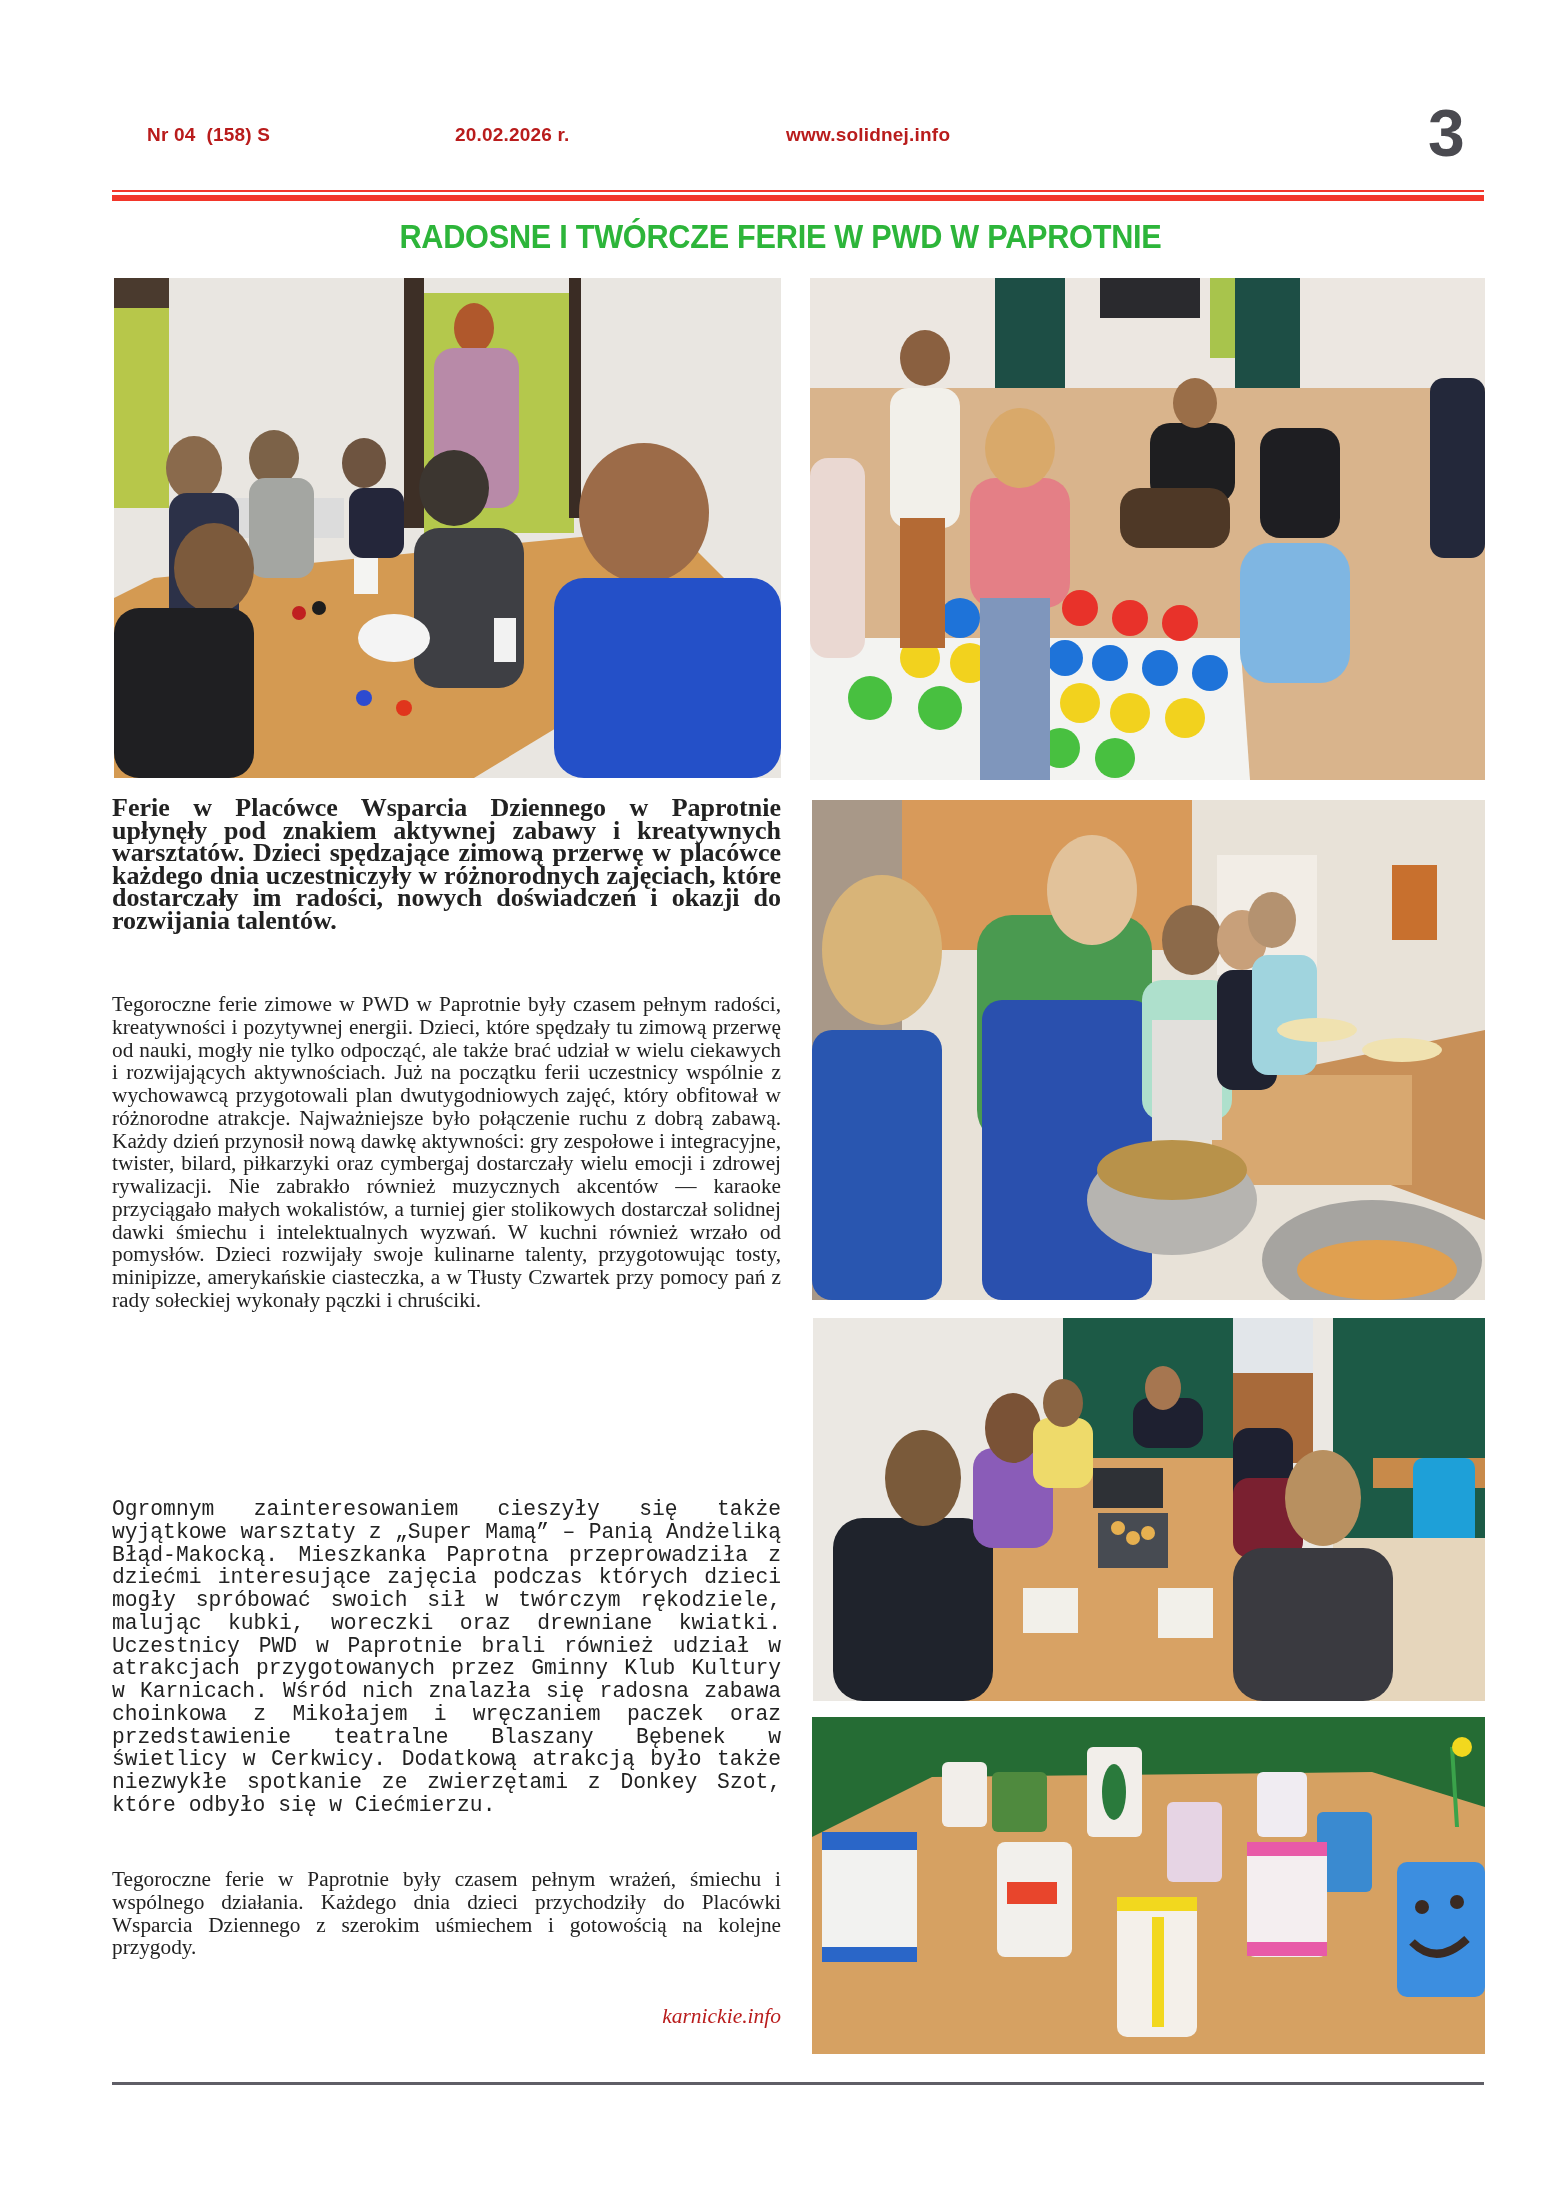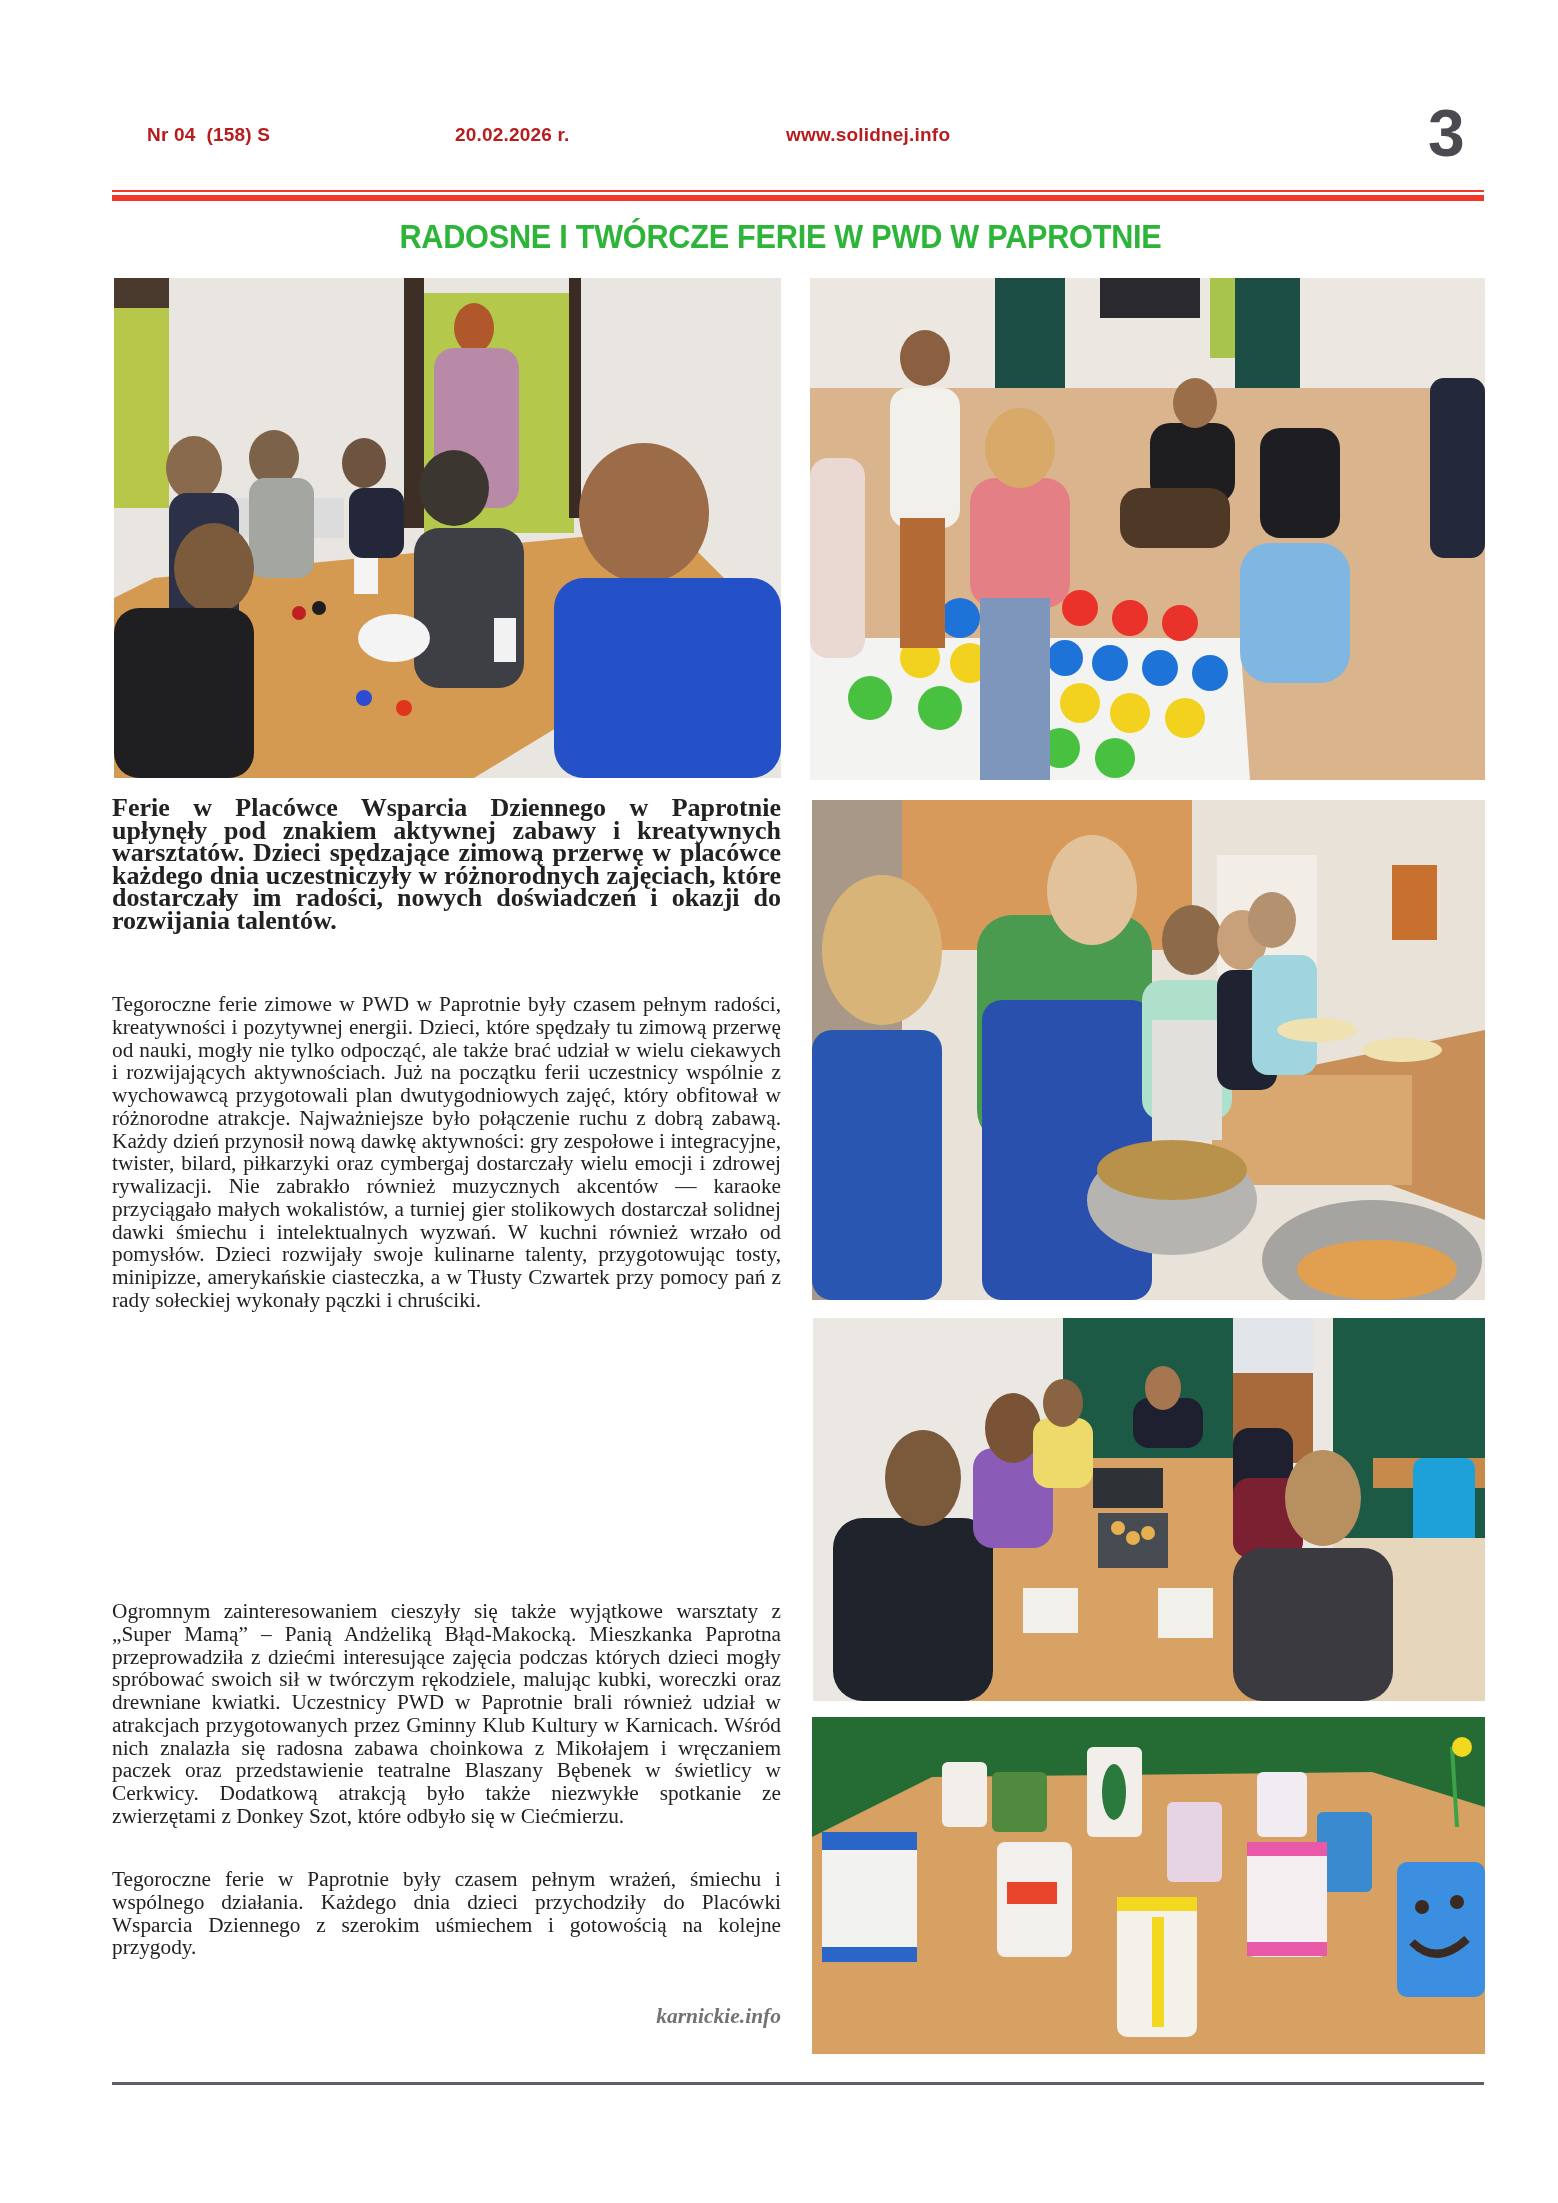--- a/index.html
+++ b/index.html
@@ -17,23 +17,23 @@
 
     
     .photo { overflow: hidden; }
     .photo svg { display: block; width: 100%; height: 100%; }
 
     
     .col { left: 112px; width: 669px; font-family: "Liberation Serif", serif; color: #222222; text-align: justify; hyphens: manual; }
     .lead { top: 797px; font-weight: bold; font-size: 26px; line-height: 22.6px; }
     .para { font-size: 21.3px; line-height: 22.75px; }
     .p1 { top: 993px; }
-    .p2 { top: 1600px; }
+    .p2 { top: 1498px; font-family: Liberation Mono, monospace; }
     .p3 { top: 1868px; }
-    .source { left: 112px; width: 669px; top: 2004px; text-align: right; font-family: "Liberation Serif", serif; font-style: italic; font-size: 21.5px; color: #737373; font-weight: bold; }
+    .source { left: 112px; width: 669px; top: 2004px; text-align: right; font-family: "Liberation Serif", serif; font-style: italic; font-size: 21.5px; color: #b91c1c; }
 
     .footer-rule { left: 112px; width: 1372px; top: 2082px; height: 3px; background: #5f5e66; }
   </style>
 </head>
 <body>
 
 <div class="abs hdr-text" style="left:147px;">Nr 04  (158) S</div>
 <div class="abs hdr-text" style="left:407px;margin-left:48px;">20.02.2026 r.</div>
 <div class="abs hdr-text" style="left:786px;">www.solidnej.info</div>
 <div class="abs page-num">3</div>

